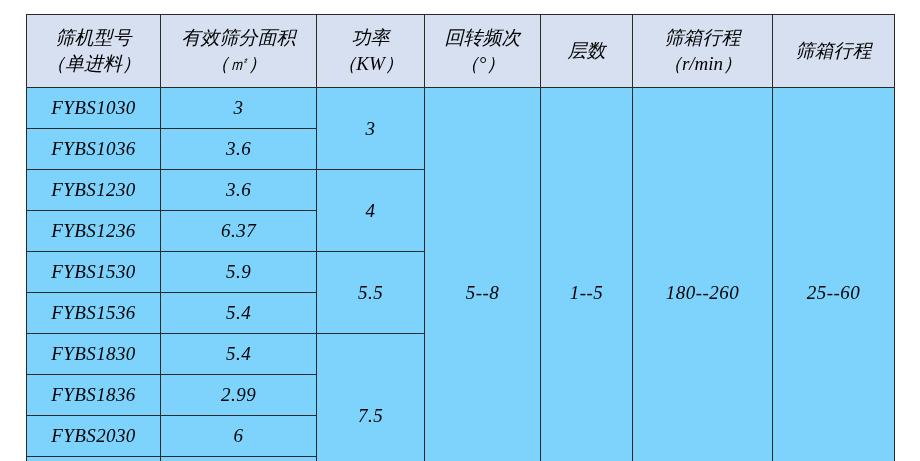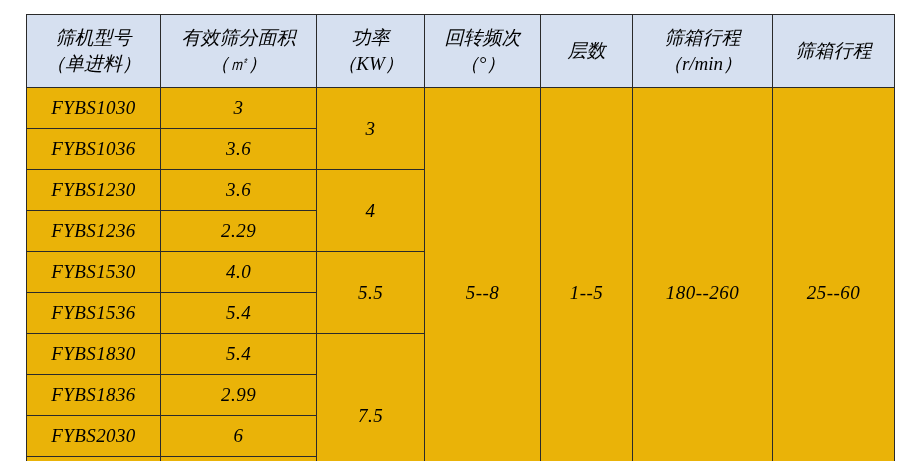--- a/index.html
+++ b/index.html
@@ -39,21 +39,21 @@
   thead th {
     background: #d6e0f0;
     height: 68px;
     font-size: 19.5px;
   }
   thead th .l2 {
     display: block;
   }
   tbody td {
     height: 36px;
-    background: #eab308;
+    background: #7dd3fc;
   }
   td.model {
     letter-spacing: 0.4px;
   }
   td.area, td.power, td.mid {
     letter-spacing: 0.5px;
   }
   .col-model { width: 134px; }
   .col-area  { width: 156px; }
   .col-power { width: 108px; }
@@ -120,25 +120,25 @@
         <td class="model">FYBS1036</td>
         <td class="area">3.6</td>
       </tr>
       <tr>
         <td class="model">FYBS1230</td>
         <td class="area">3.6</td>
         <td class="power" rowspan="2">4</td>
       </tr>
       <tr>
         <td class="model">FYBS1236</td>
-        <td class="area">2.29</td>
+        <td class="area">6.37</td>
       </tr>
       <tr>
         <td class="model">FYBS1530</td>
-        <td class="area">4.0</td>
+        <td class="area">5.9</td>
         <td class="power" rowspan="2">5.5</td>
       </tr>
       <tr>
         <td class="model">FYBS1536</td>
         <td class="area">5.4</td>
       </tr>
       <tr>
         <td class="model">FYBS1830</td>
         <td class="area">5.4</td>
         <td class="power" rowspan="4">7.5</td>

